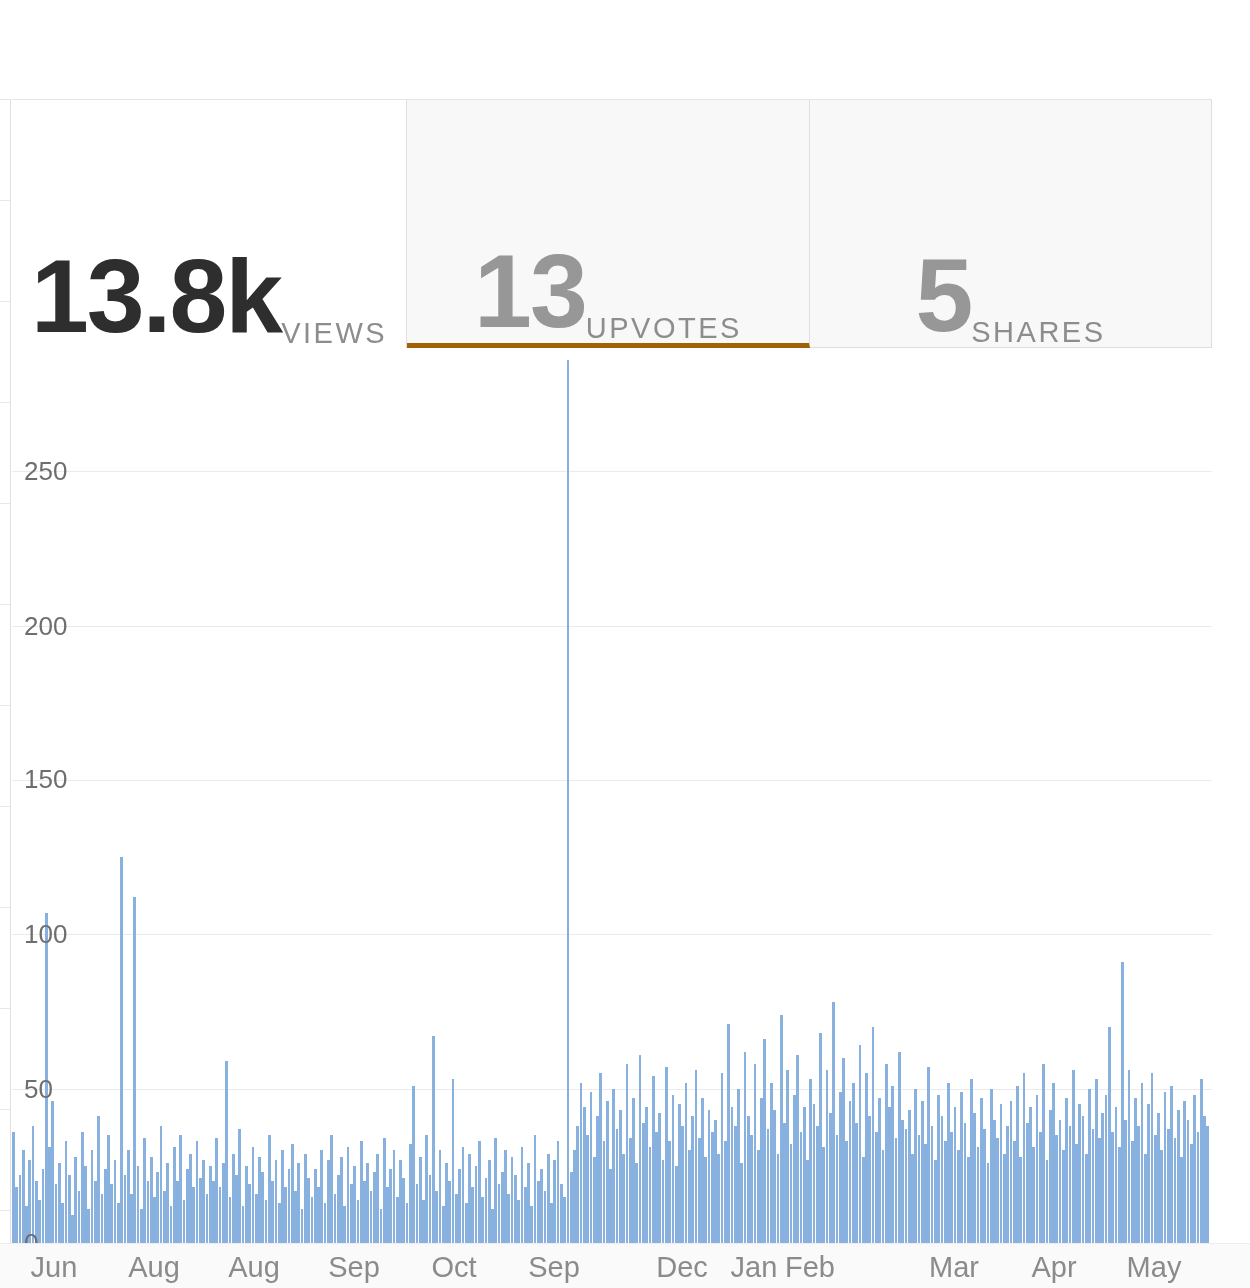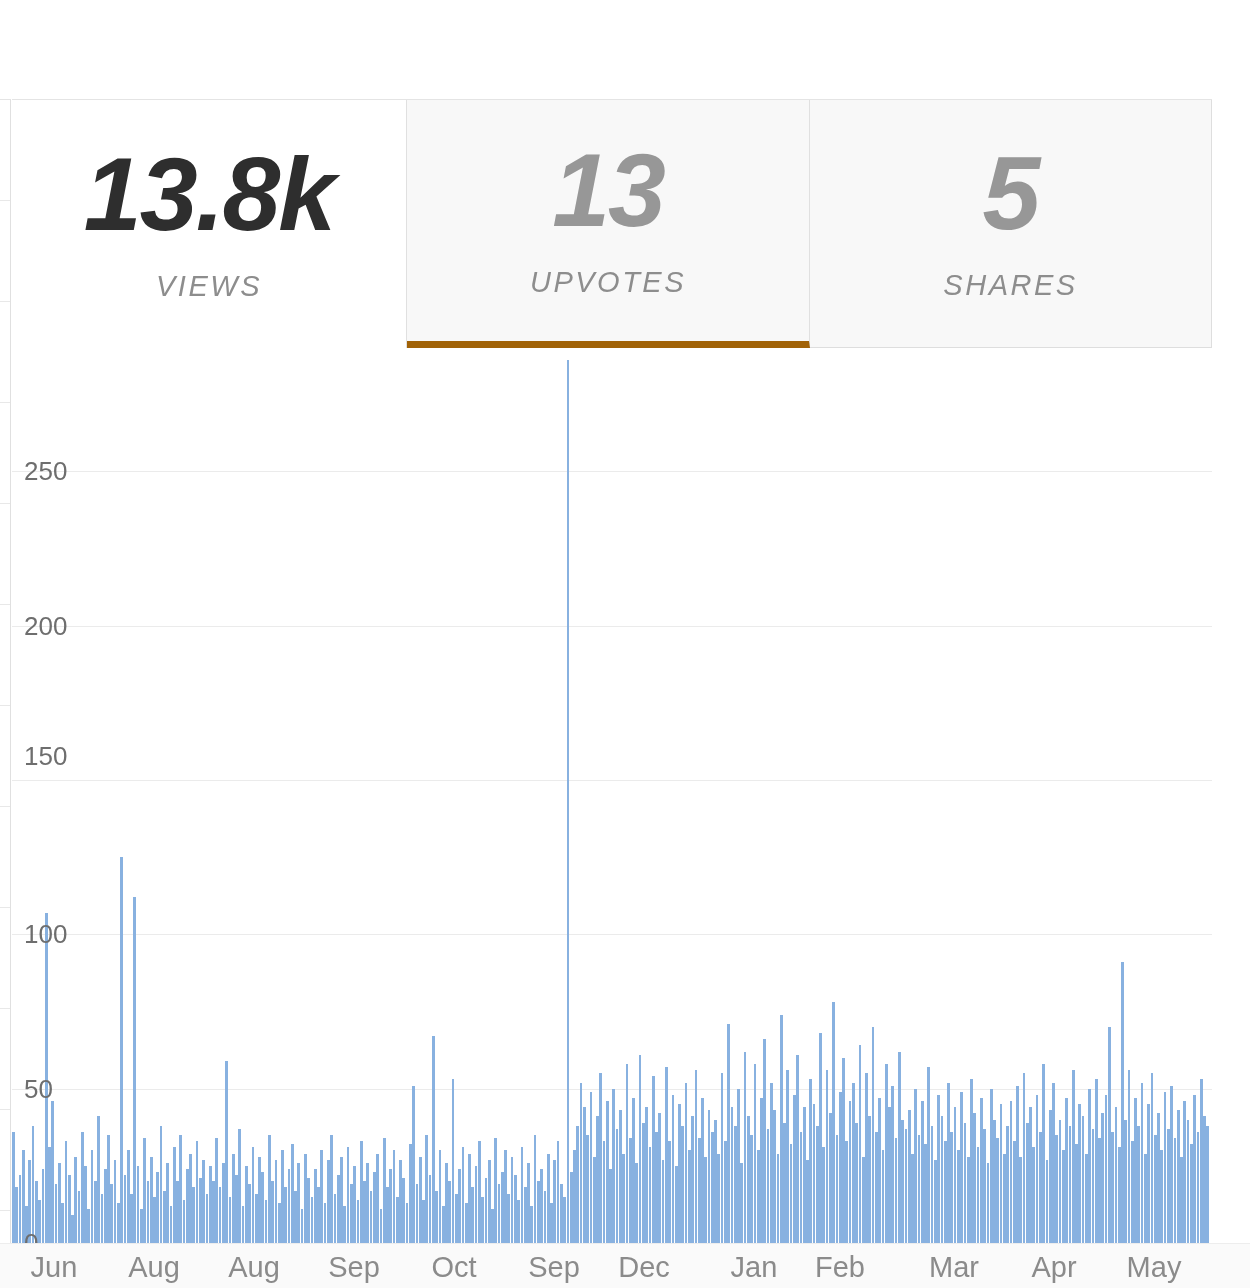--- a/index.html
+++ b/index.html
@@ -83,36 +83,34 @@
     width: 1200px;
     height: 249px;
     display: flex;
     box-sizing: border-box;
     border-top: 1px solid #e4e4e4;
   }
   .stat {
     position: relative;
     box-sizing: border-box;
     display: flex;
-    flex-direction: column;
-    align-items: center;
+    align-items: flex-end;
     justify-content: center;
     cursor: pointer;
-    font-style: italic;
   }
   .stat.views {
     width: 395px;
     background: #ffffff;
     border-right: 1px solid #e0e0e0;
   }
   .stat.upvotes {
     width: 403px;
     background: #f8f8f8;
     border-right: 1px solid #e0e0e0;
-    border-bottom: 7px solid #a16207;
+    border-bottom: 5px solid #a16207;
   }
   .stat.shares {
     width: 402px;
     background: #f8f8f8;
     border-right: 1px solid #dedede;
     border-bottom: 1px solid #dedede;
   }
   .stat-value {
     font-size: 104px;
     font-weight: bold;
@@ -606,32 +604,32 @@
         <div class="bar" style="height: 148.138px; background: rgb(136, 177, 224);"></div>
         <div class="bar" style="height: 111.103px; background: rgb(136, 177, 224);"></div>
         <div class="bar" style="height: 163.569px; background: rgb(136, 177, 224);"></div>
         <div class="bar" style="height: 126.534px; background: rgb(136, 177, 224);"></div>
         <div class="bar" style="height: 117.276px; background: rgb(136, 177, 224);"></div>
       </div>
     <div id="yticks">
         <div class="ytick" style="top: 895px;">0</div>
         <div class="ytick" style="top: 740.69px;">50</div>
         <div class="ytick" style="top: 586.379px;">100</div>
-        <div class="ytick" style="top: 408px;">150</div>
+        <div class="ytick" style="top: 431px;">150</div>
         <div class="ytick" style="top: 277.759px;">200</div>
         <div class="ytick" style="top: 123.448px;">250</div>
       </div>
   </div>
   <div class="axis-band" id="axis-band">
       <div class="month" style="left: 54px;">Jun</div>
       <div class="month" style="left: 154px;">Aug</div>
       <div class="month" style="left: 254px;">Aug</div>
       <div class="month" style="left: 354px;">Sep</div>
       <div class="month" style="left: 454px;">Oct</div>
       <div class="month" style="left: 554px;">Sep</div>
-      <div class="month" style="left: 644px;">Dec</div>
+      <div class="month" style="left: 682px;">Dec</div>
       <div class="month" style="left: 754px;">Jan</div>
-      <div class="month" style="left: 840px;">Feb</div>
+      <div class="month" style="left: 810px;">Feb</div>
       <div class="month" style="left: 954px;">Mar</div>
       <div class="month" style="left: 1054px;">Apr</div>
       <div class="month" style="left: 1154px;">May</div>
     </div>
 </div>
 
 </body></html>

